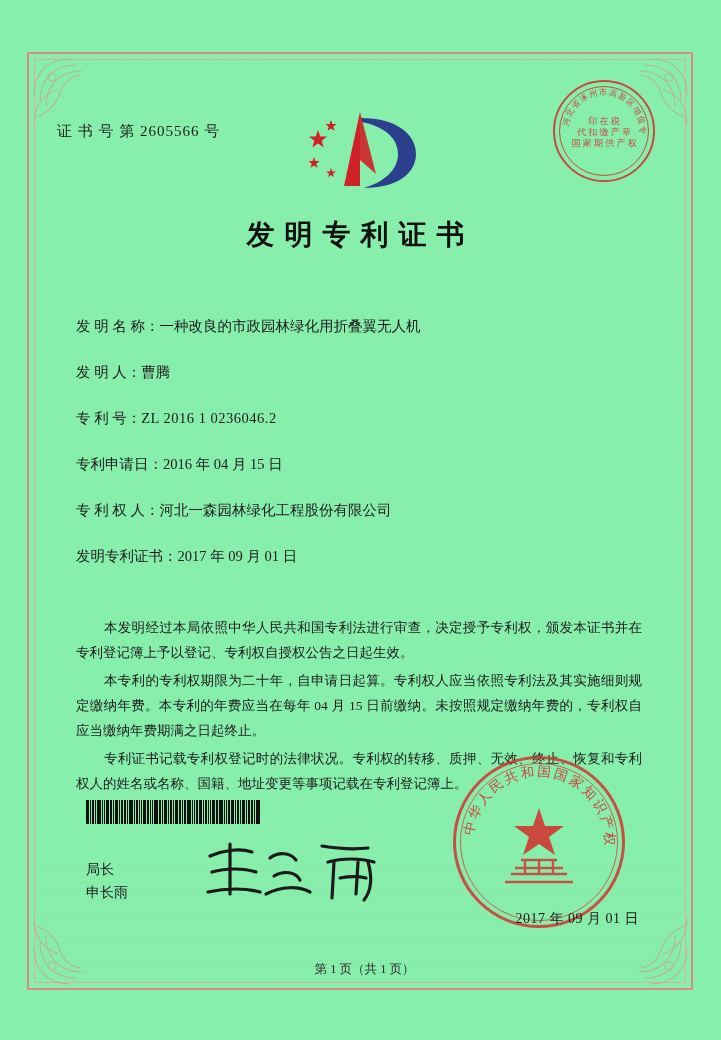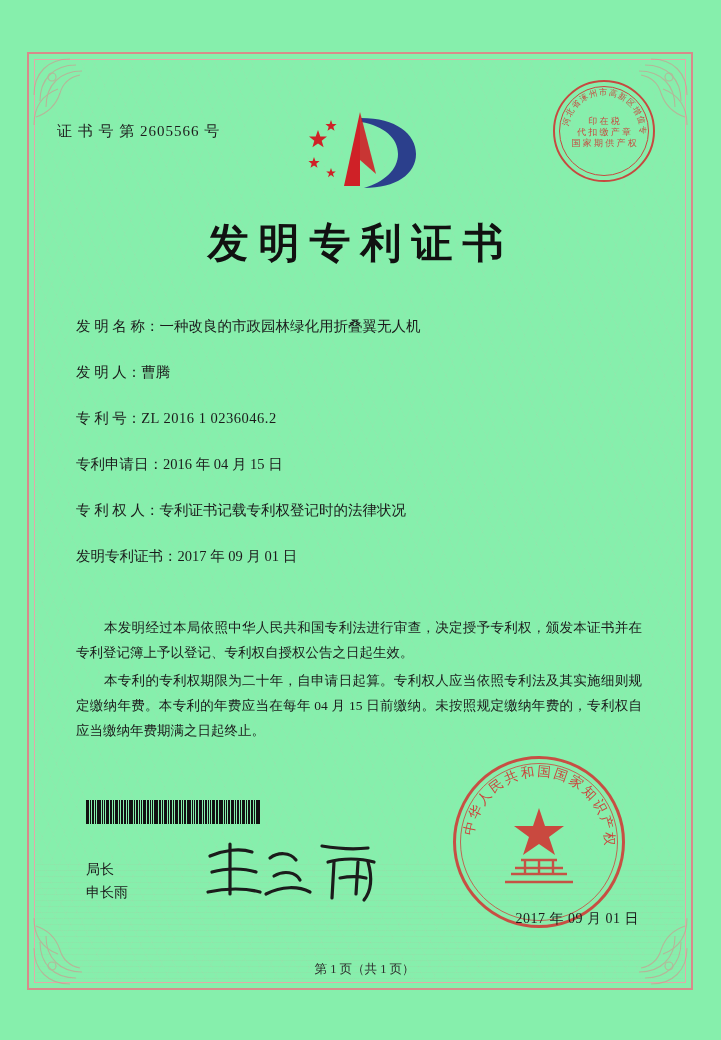--- a/index.html
+++ b/index.html
@@ -117,21 +117,21 @@
     font-size: 9px;
     line-height: 11px;
     font-family: "Liberation Serif", serif;
   }
 
   
   .title {
     position: absolute;
     left: 0; right: 0; top: 216px;
     text-align: center;
-    font-size: 41px;
+    font-size: 28px;
     font-weight: bold;
     letter-spacing: 10px;
     color: #111;
     font-family: Liberation Sans, sans-serif;
   }
 
   
   .fields {
     position: absolute;
     left: 76px; top: 316px;
@@ -343,30 +343,31 @@
     <div class="field-row">
       <span class="field-label">发 明 人：</span><span class="field-value">曹腾</span>
     </div>
     <div class="field-row">
       <span class="field-label">专 利 号：</span><span class="field-value mono-num">ZL 2016 1 0236046.2</span>
     </div>
     <div class="field-row">
       <span class="field-label">专利申请日：</span><span class="field-value">2016 年 04 月 15 日</span>
     </div>
     <div class="field-row">
-      <span class="field-label">专 利 权 人：</span><span class="field-value">专利证书记载专利权登记时的法律状况</span>
+      <span class="field-label">专 利 权 人：</span><span class="field-value">河北一森园林绿化工程股份有限公司</span>
     </div>
     <div class="field-row">
       <span class="field-label">发明专利证书：</span><span class="field-value">2017 年 09 月 01 日</span>
     </div>
   </div>
 
   <div class="body-text">
     <p>本发明经过本局依照中华人民共和国专利法进行审查，决定授予专利权，颁发本证书并在专利登记簿上予以登记、专利权自授权公告之日起生效。</p>
     <p>本专利的专利权期限为二十年，自申请日起算。专利权人应当依照专利法及其实施细则规定缴纳年费。本专利的年费应当在每年 04 月 15 日前缴纳。未按照规定缴纳年费的，专利权自应当缴纳年费期满之日起终止。</p>
+    <p>专利证书记载专利权登记时的法律状况。专利权的转移、质押、无效、终止、恢复和专利权人的姓名或名称、国籍、地址变更等事项记载在专利登记簿上。</p>
   </div>
 
   <div class="barcode">
     <i style="width:3px"></i><i style="width:1px"></i><i style="width:2px"></i><i style="width:1px"></i><i style="width:4px"></i><i style="width:1px"></i><i style="width:1px"></i><i style="width:3px"></i><i style="width:2px"></i><i style="width:1px"></i><i style="width:3px"></i><i style="width:1px"></i><i style="width:2px"></i><i style="width:2px"></i><i style="width:1px"></i><i style="width:4px"></i><i style="width:1px"></i><i style="width:2px"></i><i style="width:1px"></i><i style="width:1px"></i><i style="width:3px"></i><i style="width:2px"></i><i style="width:1px"></i><i style="width:1px"></i><i style="width:4px"></i><i style="width:2px"></i><i style="width:1px"></i><i style="width:3px"></i><i style="width:1px"></i><i style="width:2px"></i><i style="width:1px"></i><i style="width:3px"></i><i style="width:2px"></i><i style="width:1px"></i><i style="width:2px"></i><i style="width:4px"></i><i style="width:1px"></i><i style="width:1px"></i><i style="width:2px"></i><i style="width:3px"></i><i style="width:1px"></i><i style="width:2px"></i><i style="width:1px"></i><i style="width:1px"></i><i style="width:3px"></i><i style="width:2px"></i><i style="width:4px"></i><i style="width:1px"></i><i style="width:1px"></i><i style="width:2px"></i><i style="width:3px"></i><i style="width:1px"></i><i style="width:2px"></i><i style="width:1px"></i><i style="width:3px"></i><i style="width:1px"></i><i style="width:2px"></i><i style="width:2px"></i><i style="width:1px"></i><i style="width:4px"></i>
   </div>
 
   <div class="sig-labels">
     <div>局长</div>
     <div>申长雨</div>
   </div>

